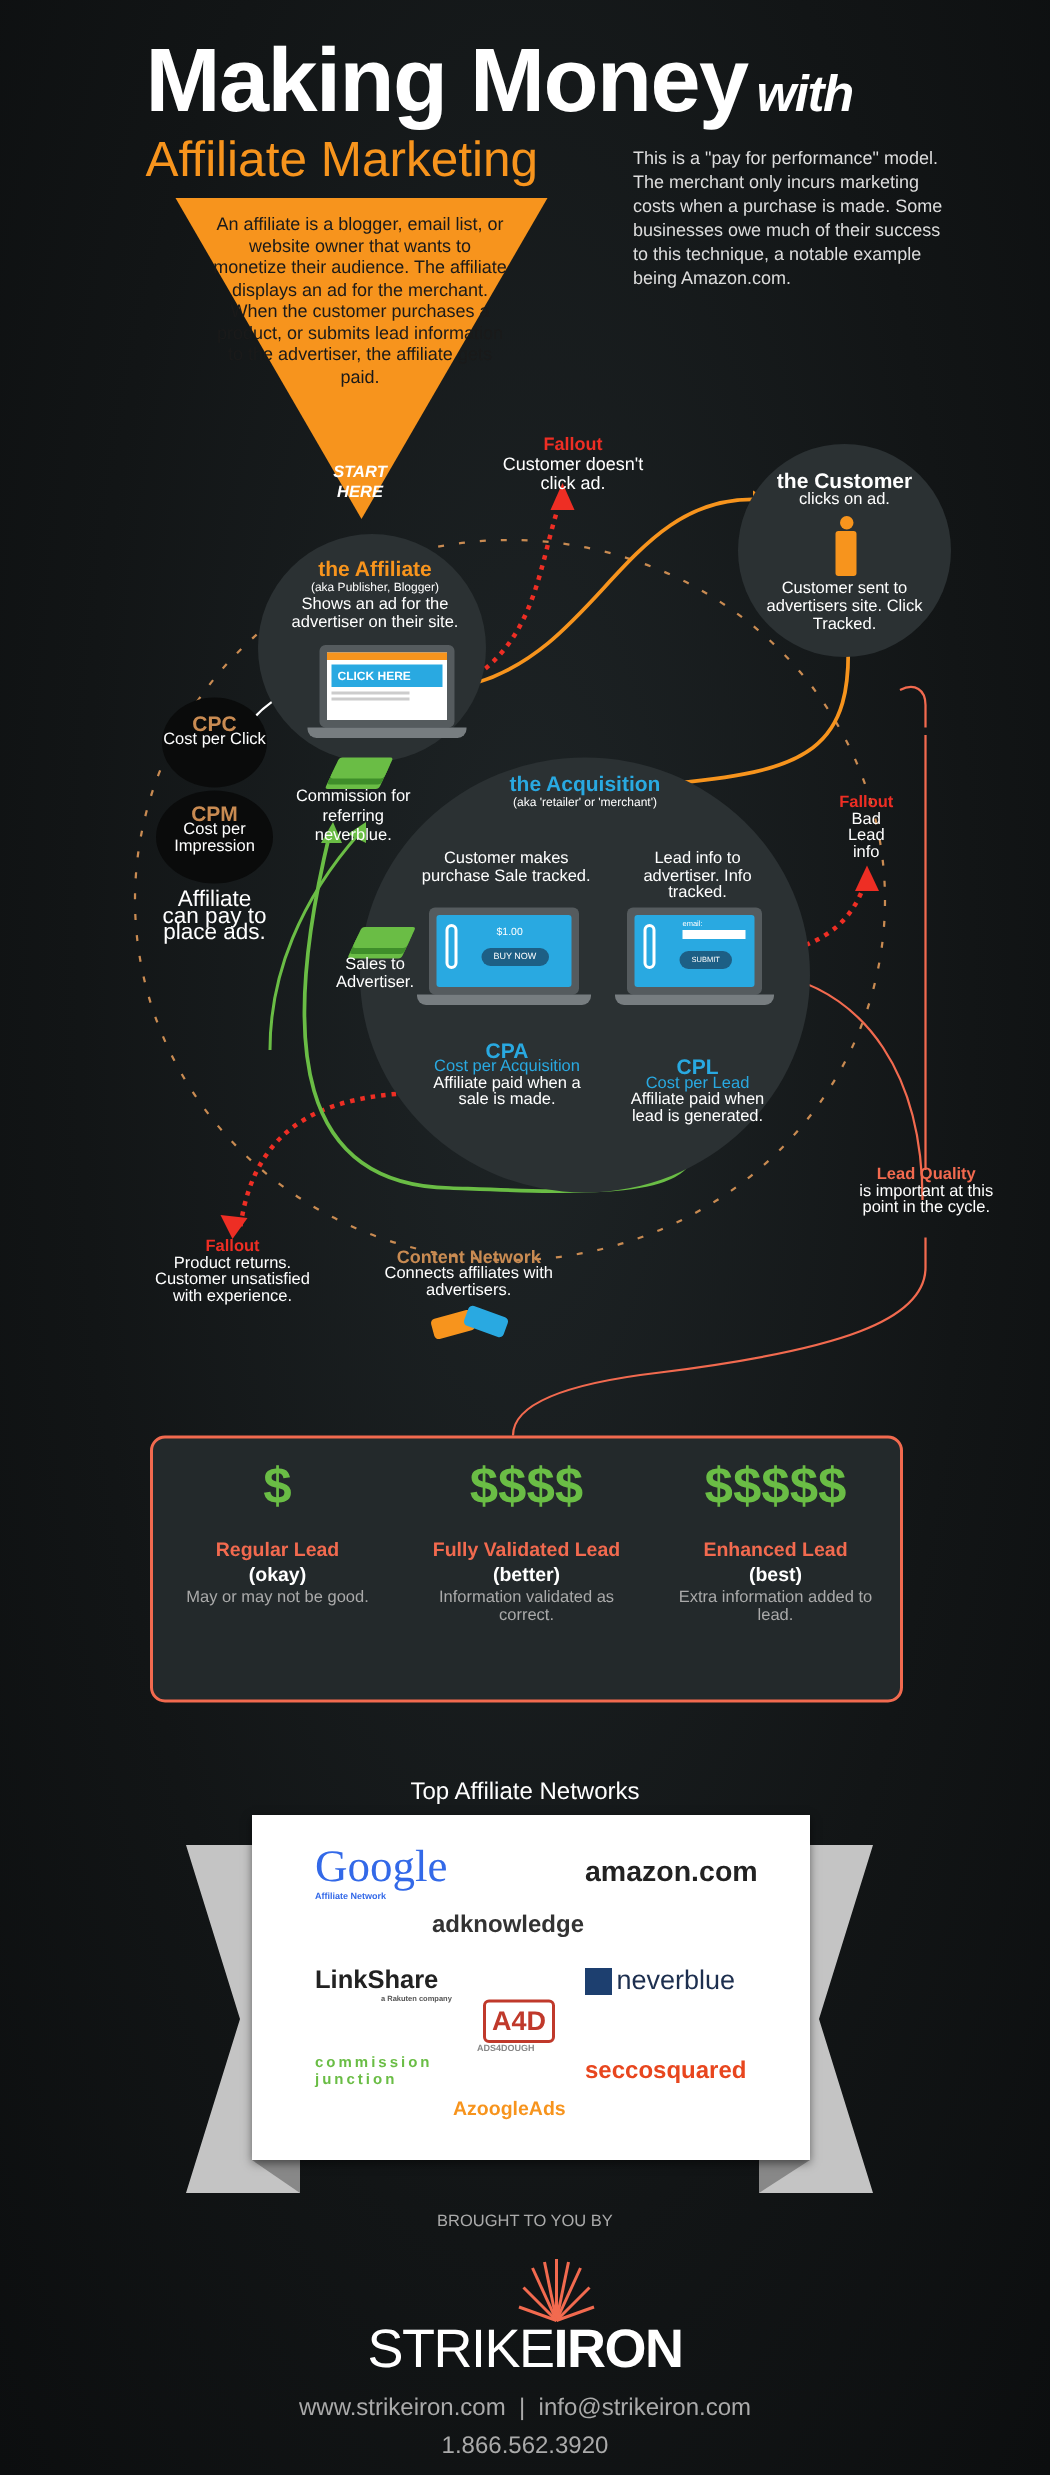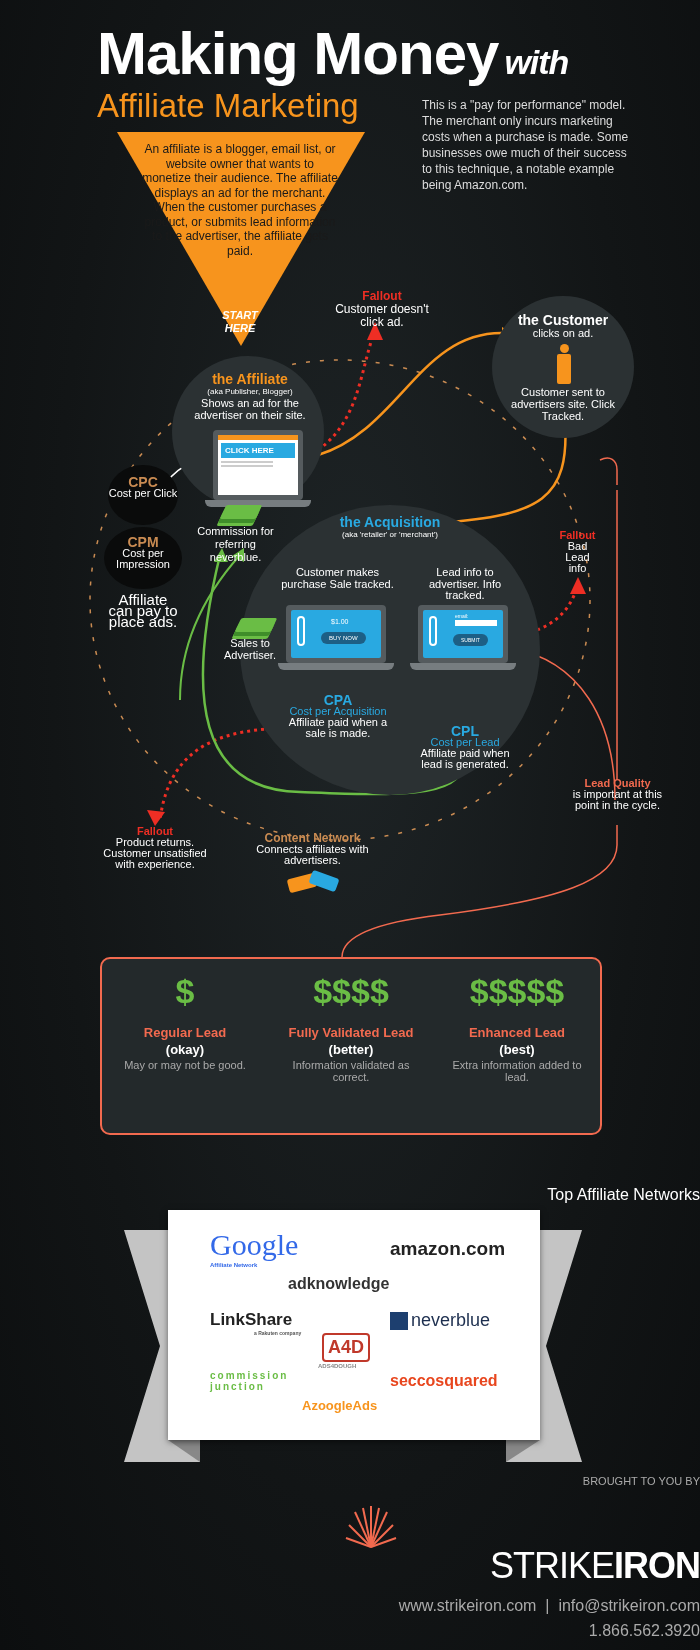--- a/index.html
+++ b/index.html
@@ -26,21 +26,21 @@
 .box h2{font-size:23px;color:#f26a4f;text-align:center;margin-top:16px;font-weight:400}
 .box h2 b{font-weight:700}
 .cols{display:flex;justify-content:space-around;margin-top:14px}
 .col{text-align:center;width:150px}
 .dol{font-size:34px;font-weight:700;color:#6abd45;line-height:36px}
 .ltitle{font-size:13px;font-weight:700;color:#f26a4f;margin-top:16px}
 .lq{font-size:13px;font-weight:700;margin-top:2px}
 .ld{font-size:11px;color:#aaa;line-height:12px;margin-top:2px}
 .panel{left:168px;top:1210px;width:372px;height:230px;background:#fff;box-shadow:0 2px 6px rgba(0,0,0,.5)}
 .logo{position:absolute;font-weight:700;white-space:nowrap}
-.footer{left:0;width:700px;text-align:right}
+.footer{left:0;width:700px;text-align:center}
 svg{position:absolute;left:0;top:0;overflow:visible}
 </style>
 </head>
 <body>
 
 <div class="bg"></div>
 
 <svg width="700" height="1650">
   <ellipse cx="340" cy="600" rx="250" ry="240" fill="none" stroke="#c98b52" stroke-width="1.5" stroke-dasharray="4 10"></ellipse>
   <path d="M318 450 C360 420, 360 370, 375 330" stroke="#ee2e24" stroke-width="3" fill="none" stroke-dasharray="3 4"></path>
@@ -92,21 +92,21 @@
   <div>Customer doesn't click ad.</div>
 </div>
 
 <div class="abs circle" style="left:172px;top:356px;width:152px;height:152px"></div>
 <div class="abs c lbl" style="left:185px;top:373px;width:130px">
   <div class="orange h">the Affiliate</div>
   <div style="font-size:8px;line-height:11px">(aka Publisher, Blogger)</div>
   <div style="font-size:11px;line-height:12px">Shows an ad for the advertiser on their site.</div>
 </div>
 <div class="abs" style="left:213px;top:430px;width:90px;height:62px">
-  <div class="laptop" style="height:70px">
+  <div class="laptop" style="height:55px">
     <div style="background:#fff;height:100%;border-top:5px solid #f7941d;padding:3px">
       <div style="background:#29a9e1;color:#fff;font-size:8px;font-weight:700;padding:3px 4px">CLICK HERE</div>
       <div style="height:2px;background:#ccc;margin-top:3px;width:70%"></div>
       <div style="height:2px;background:#ccc;margin-top:2px;width:70%"></div>
     </div>
   </div>
   <div class="base" style="margin:0 -8px"></div>
 </div>
 <div class="abs cash" style="left:223px;top:505px"></div>
 <div class="abs c lbl" style="left:188px;top:525px;width:95px;font-size:11px">Commission for referring neverblue.</div>
@@ -164,21 +164,21 @@
   <div class="base" style="margin:0 -8px"></div>
 </div>
 <div class="abs cash" style="left:238px;top:618px"></div>
 <div class="abs c lbl" style="left:215px;top:637px;width:70px;font-size:11px;line-height:12px">Sales to Advertiser.</div>
 
 <div class="abs c lbl" style="left:278px;top:695px;width:120px;font-size:11px;line-height:11px">
   <div class="blue h">CPA</div>
   <div class="blue" style="font-size:11px">Cost per Acquisition</div>
   <div>Affiliate paid when a sale is made.</div>
 </div>
-<div class="abs c lbl" style="left:420px;top:726px;width:90px;font-size:11px;line-height:11px">
+<div class="abs c lbl" style="left:420px;top:706px;width:90px;font-size:11px;line-height:11px">
   <div class="blue h">CPL</div>
   <div class="blue">Cost per Lead</div>
   <div>Affiliate paid when lead is generated.</div>
 </div>
 
 <div class="abs c lbl" style="left:555px;top:530px;width:45px;font-size:11px;line-height:11px">
   <div class="red" style="font-weight:700">Fallout</div>
   <div>Bad Lead info</div>
 </div>
 <div class="abs c lbl" style="left:560px;top:778px;width:115px;font-size:11px;line-height:11px">

